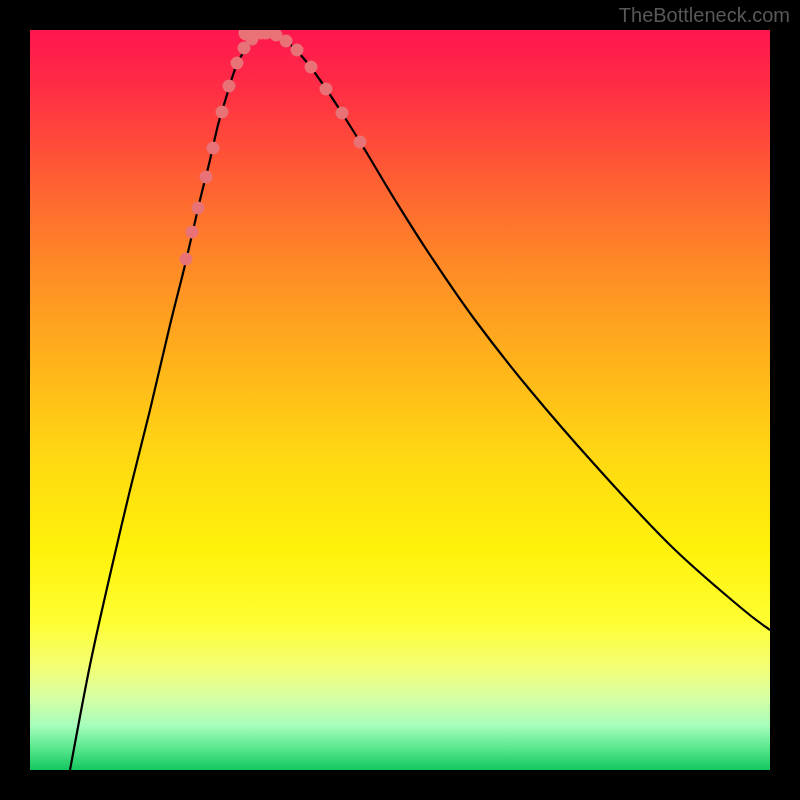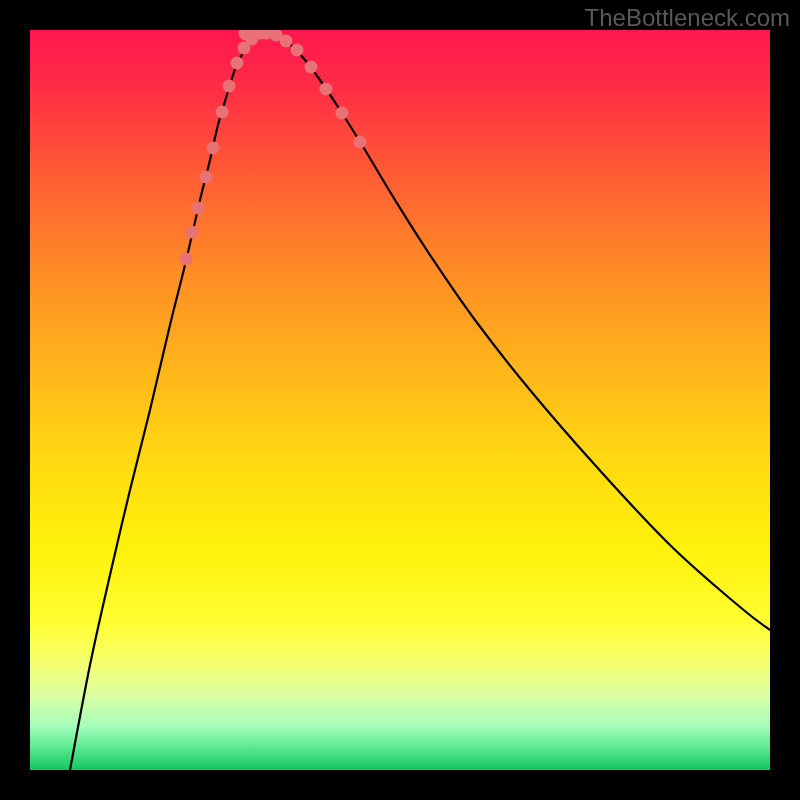--- a/index.html
+++ b/index.html
@@ -38,21 +38,21 @@
       #a6fdbc 94%,
       #5ae88f 97%,
       #13c660 100%
     );
   }
   .watermark {
     position: absolute;
     top: 4px;
     right: 10px;
     color: #58595a;
-    font-size: 24px;
+    font-size: 20px;
     font-weight: 400;
     letter-spacing: 0px;
     z-index: 5;
   }
   svg.curves {
     position: absolute;
     left: 0;
     top: 0;
     width: 740px;
     height: 740px;

